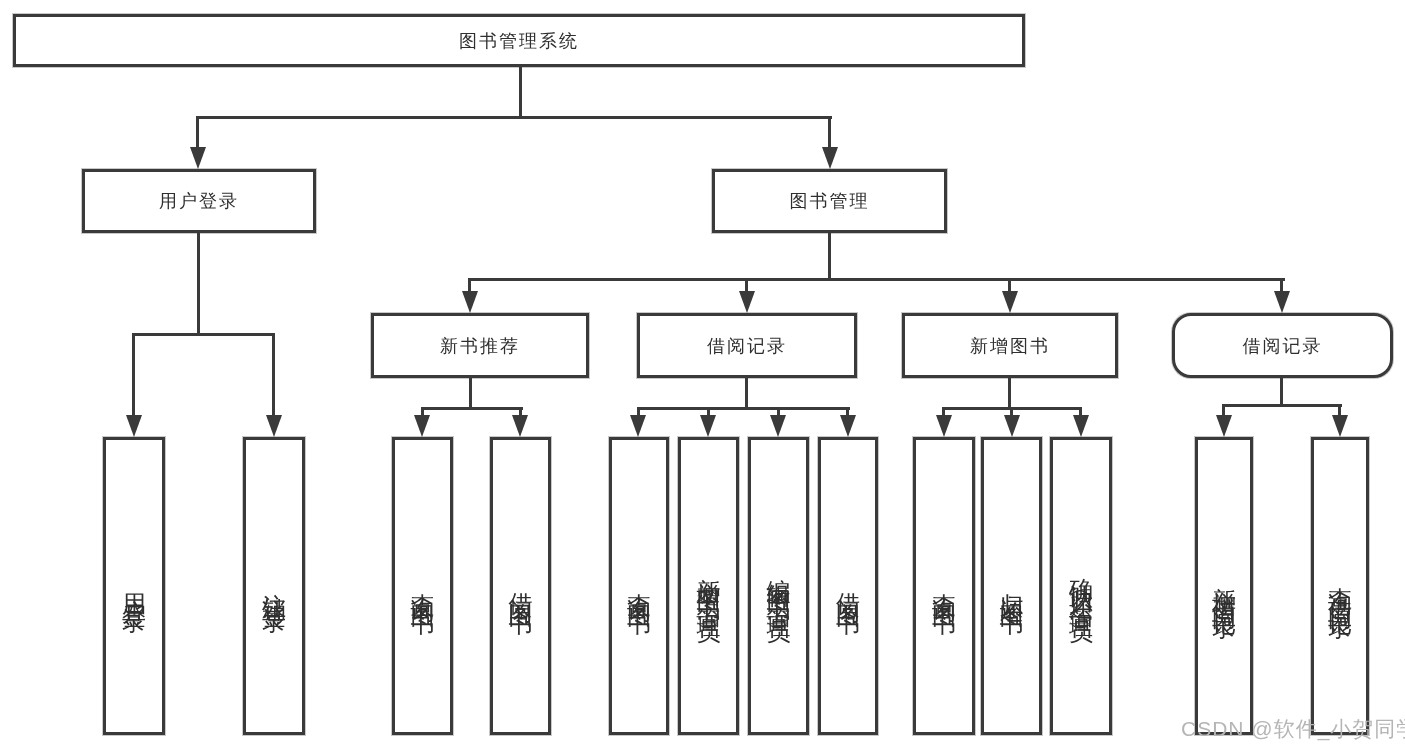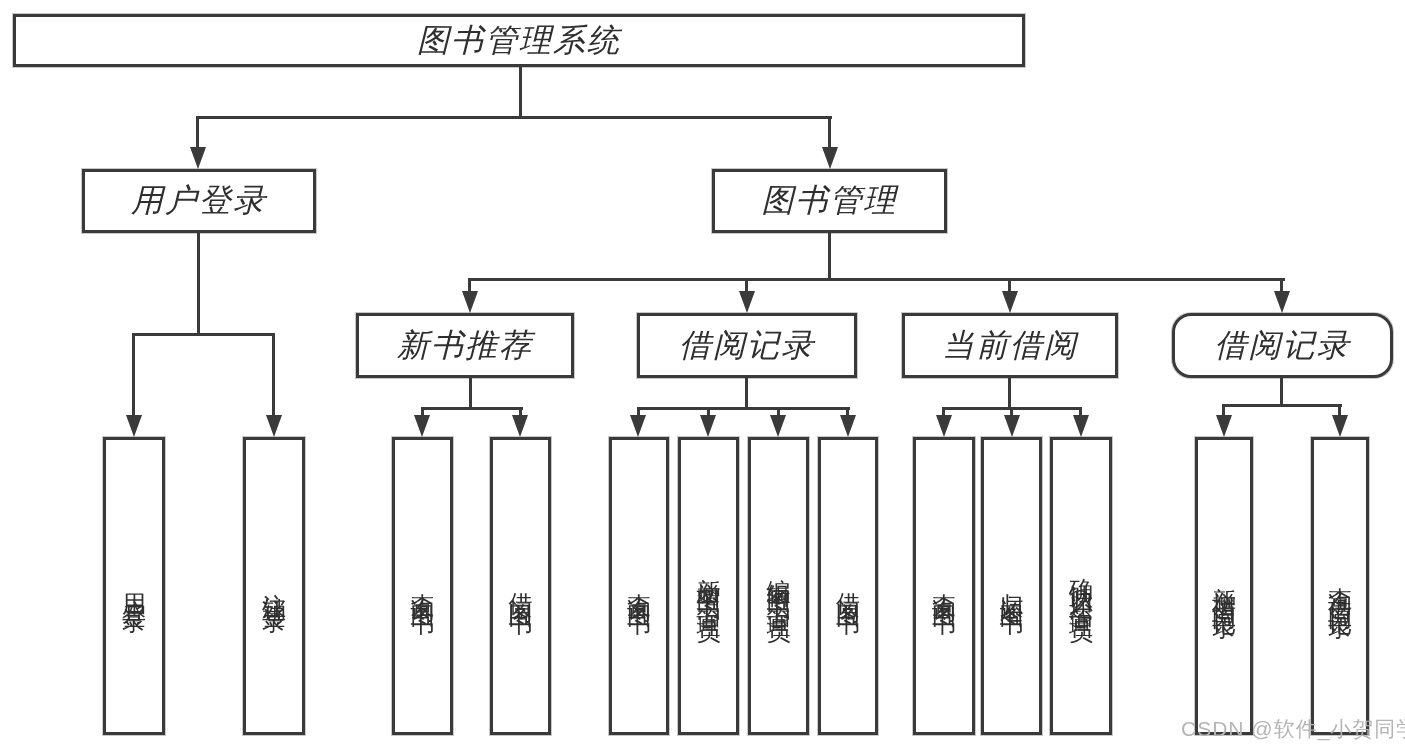--- a/index.html
+++ b/index.html
@@ -8,21 +8,21 @@
     background:#ffffff;
     font-family:"Liberation Sans","DejaVu Sans",sans-serif;
     color:#2f2f2f;
   }
   .box{
     position:absolute;box-sizing:border-box;
     border:3px solid #3a3a3a;background:#ffffff;
     display:flex;align-items:center;justify-content:center;
     box-shadow:0 0 0 1px #c9c9c9;
   }
-  .box.h span{font-size:32px;letter-spacing:2px;white-space:nowrap;font-style:italic;}
+  .box.h span{font-size:18px;letter-spacing:2px;white-space:nowrap;}
   .box.v span{
     writing-mode:vertical-rl;text-orientation:mixed;
     font-size:24px;letter-spacing:6px;line-height:1;white-space:nowrap;
   }
   .line{position:absolute;background:#3a3a3a;}
   .arrow{
     position:absolute;width:0;height:0;
     border-left:8px solid transparent;border-right:8px solid transparent;
     border-top:22px solid #3a3a3a;
   }
@@ -38,28 +38,28 @@
     <span>图书管理系统</span>
   </div>
 
 <div class="box h" style="left:82px;top:169px;width:234px;height:64px;">
     <span>用户登录</span>
   </div>
 <div class="box h" style="left:712px;top:169px;width:235px;height:64px;">
     <span>图书管理</span>
   </div>
 
-<div class="box h" style="left:356px;top:313px;width:218px;height:65px;">
+<div class="box h" style="left:371px;top:313px;width:218px;height:65px;">
     <span>新书推荐</span>
   </div>
 <div class="box h" style="left:637px;top:313px;width:220px;height:65px;">
     <span>借阅记录</span>
   </div>
 <div class="box h" style="left:902px;top:313px;width:216px;height:65px;">
-    <span>当前借阅</span>
+    <span>新增图书</span>
   </div>
 <div class="box h" style="left:1172px;top:313px;width:221px;height:65px;border-radius:19px;">
     <span>借阅记录</span>
   </div>
 
 <div class="box v" style="left:103px;top:437px;width:62px;height:298px;">
     <span>用户登录</span>
   </div>
 <div class="box v" style="left:243px;top:437px;width:62px;height:298px;">
     <span>注销登录</span>

